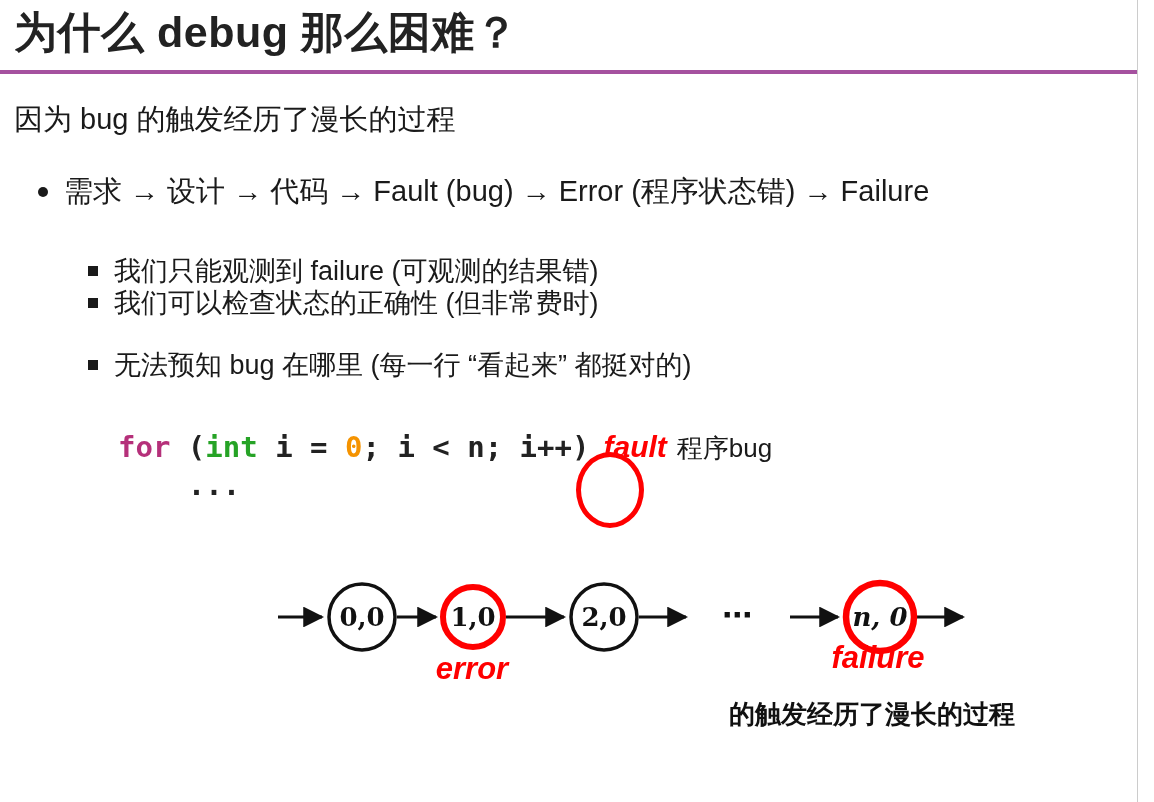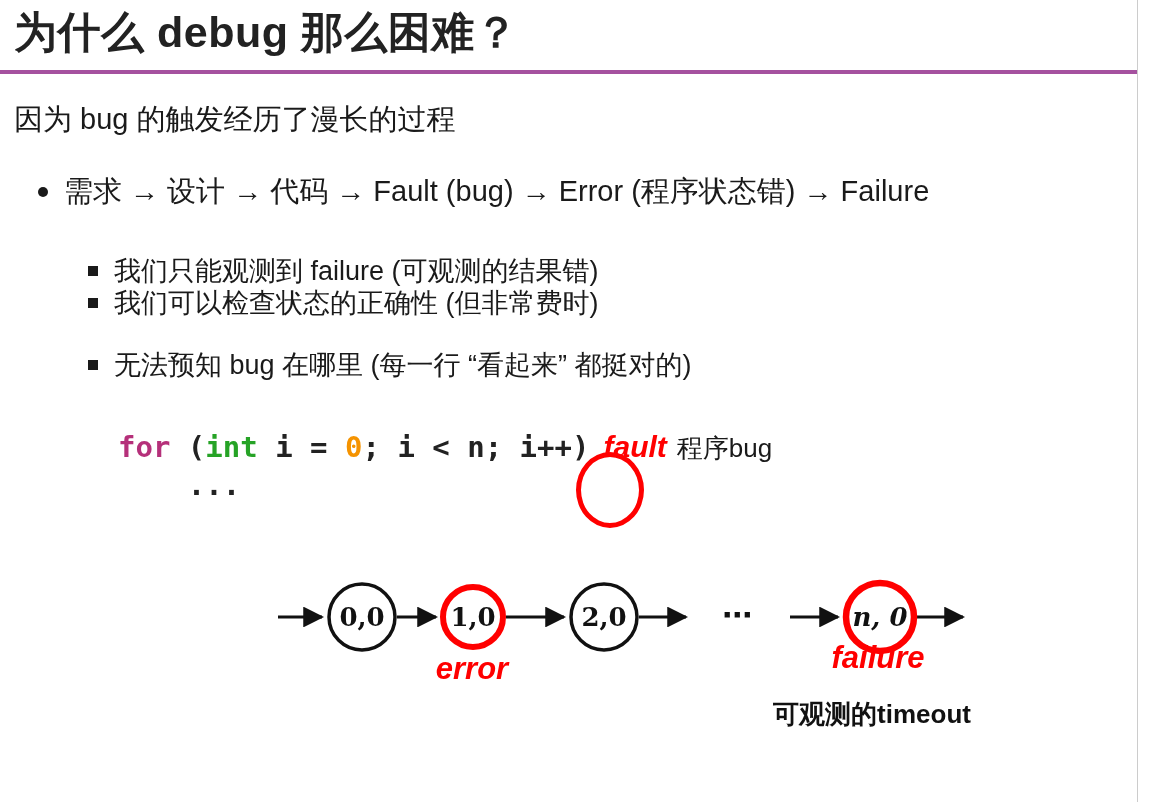--- a/index.html
+++ b/index.html
@@ -141,15 +141,15 @@
     <circle cx="880" cy="617" r="34" fill="#fff" stroke="#ff0000" stroke-width="6.5"></circle>
     <text class="node-label" x="362" y="626" text-anchor="middle">0,0</text>
     <text class="node-label" x="473" y="626" text-anchor="middle">1,0</text>
     <text class="node-label" x="604" y="626" text-anchor="middle">2,0</text>
     <text class="node-label math" x="880" y="626" text-anchor="middle">n, 0</text>
     <text class="dots-label" x="737" y="625" text-anchor="middle">⋯</text>
   </svg>
 
   <div class="dg-caption err-label" style="left:472px;top:651px;">error</div>
   <div class="dg-caption err-label" style="left:878px;top:640px;">failure</div>
-  <div class="dg-caption err-caption" style="left:872px;top:697px;">可观测的timeout</div>
+  <div class="dg-caption err-caption" style="left:872px;top:697px;">的触发经历了漫长的过程</div>
 
 </div>
 
 </body></html>

